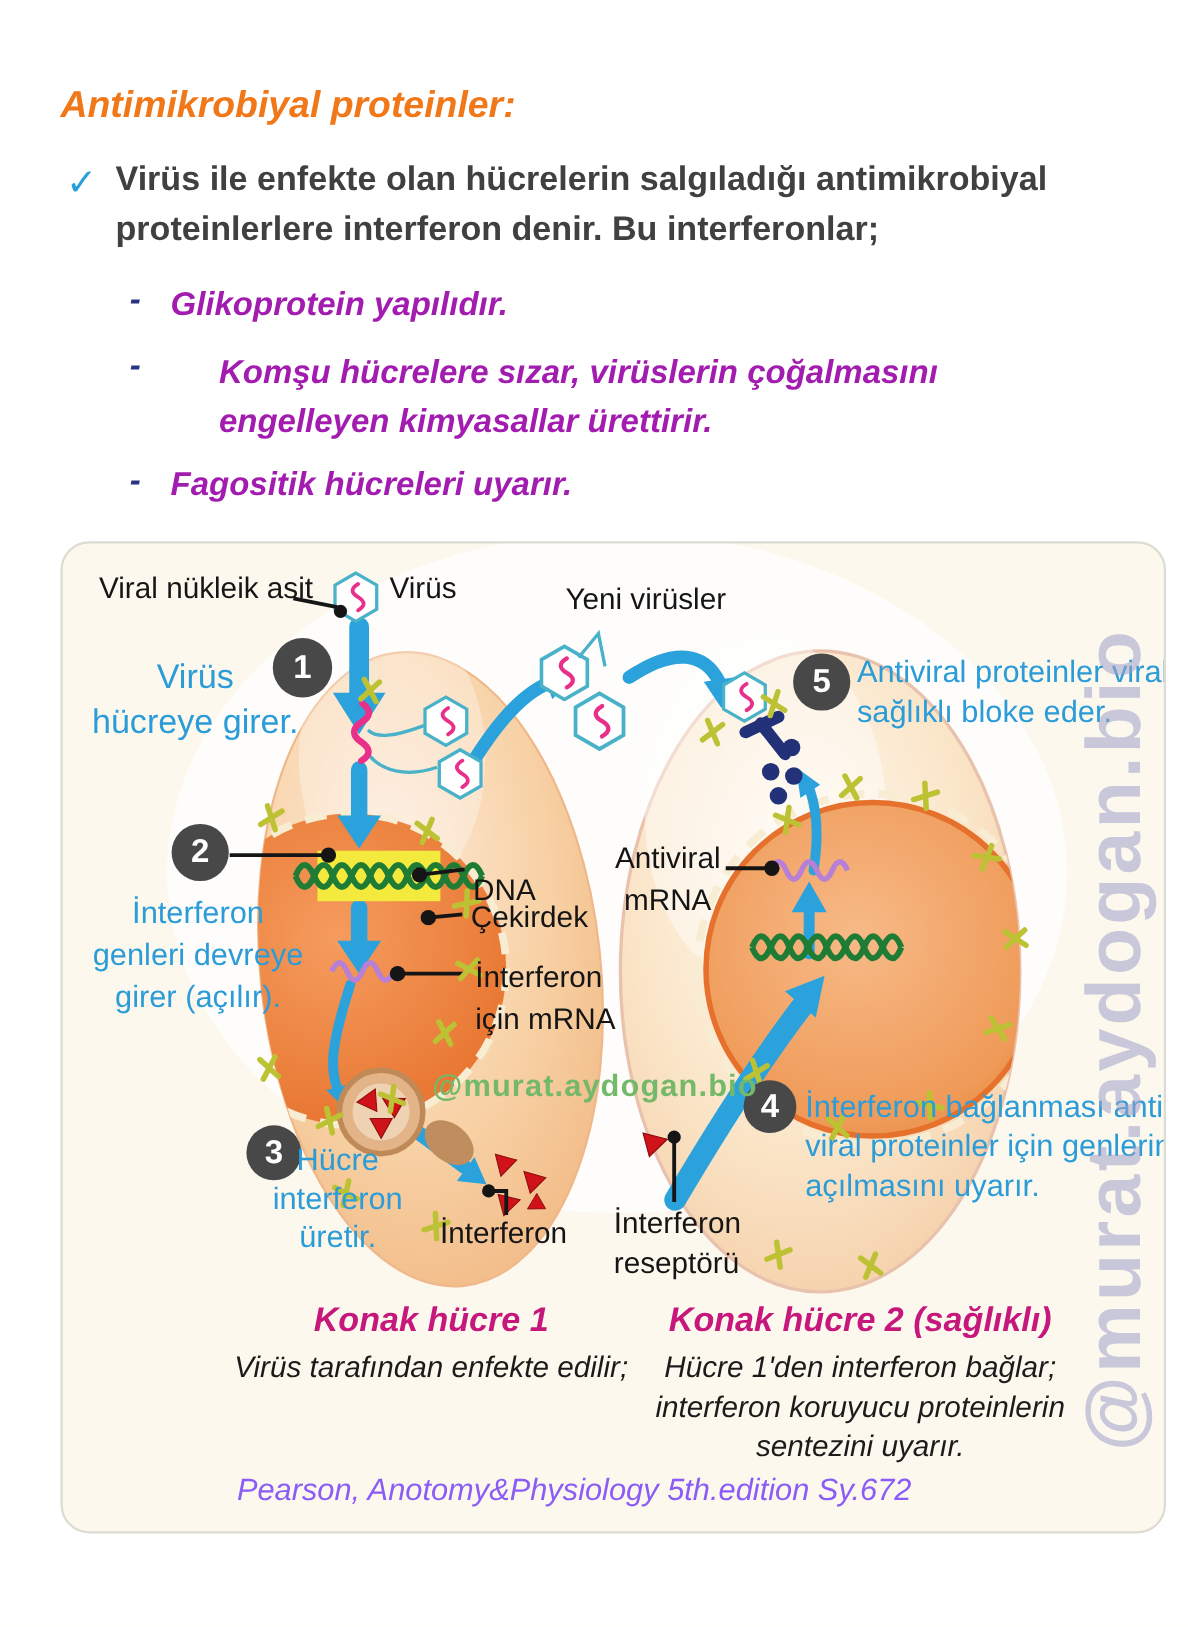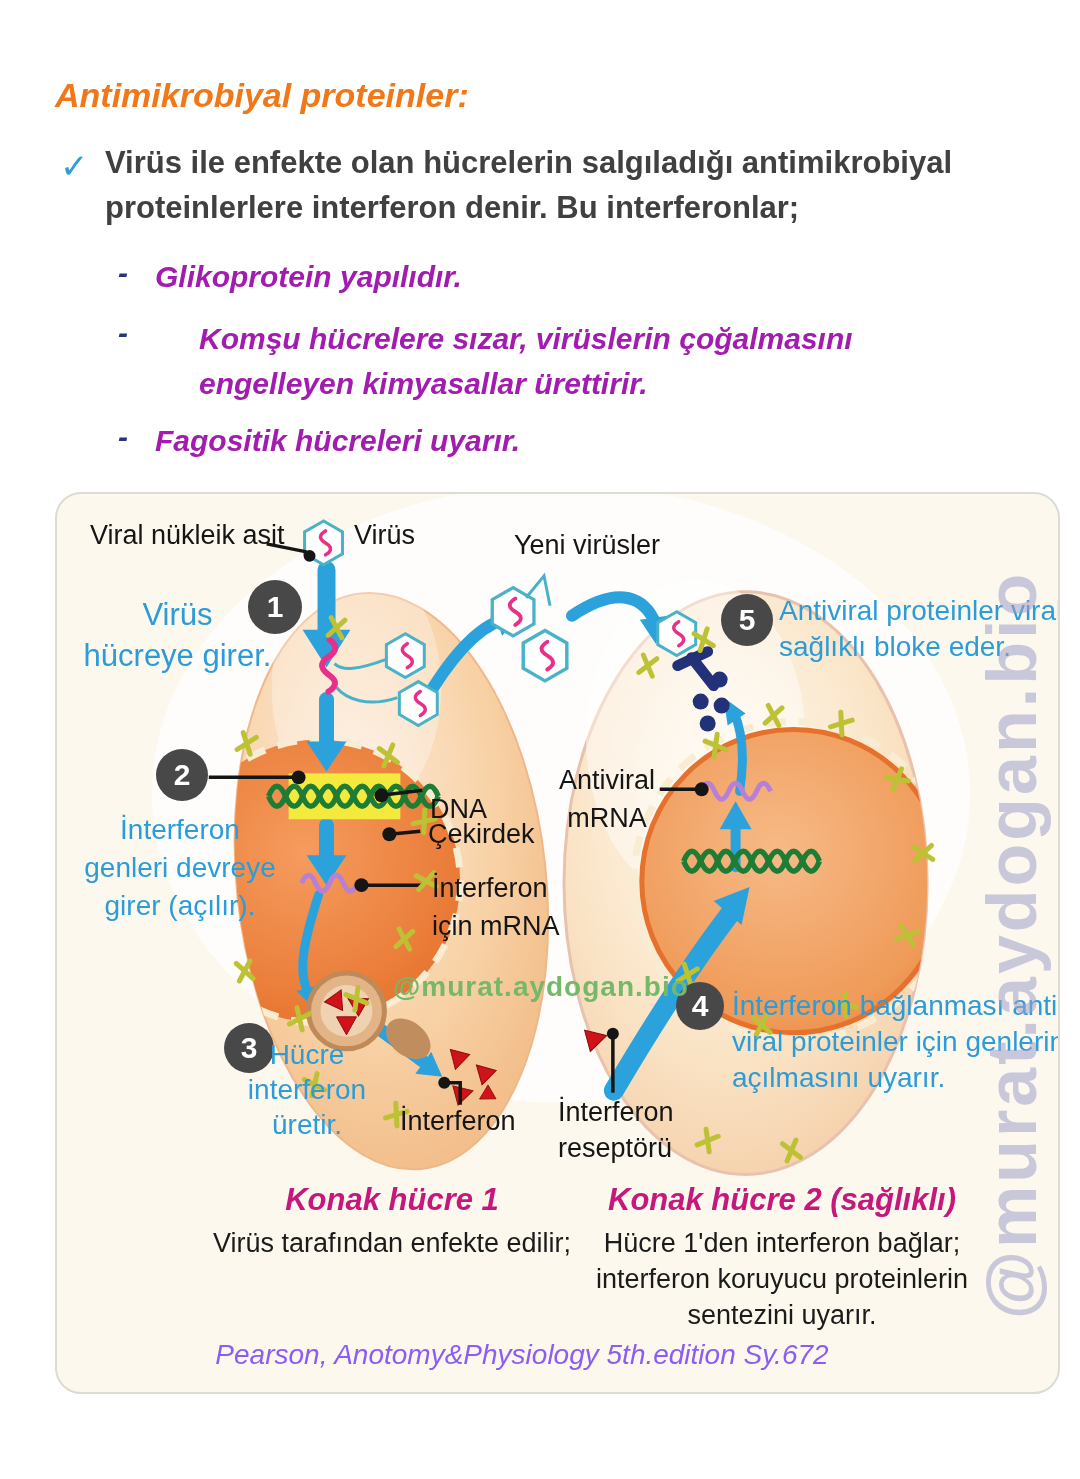--- a/index.html
+++ b/index.html
@@ -18,21 +18,21 @@
         border:2px solid #dcdcd2;border-radius:26px;overflow:hidden;}
   .card svg{position:absolute;left:0;top:0;}
   .lbl{font-size:27px;color:#151515;white-space:nowrap;}
   .blue{font-size:28px;color:#2b9cd8;white-space:nowrap;}
   .center{text-align:center;}
   .badge{background:#484848;color:#fff;font-weight:bold;border-radius:50%;
          display:flex;align-items:center;justify-content:center;font-size:30px;}
   .b54{width:54px;height:54px;} .b52{width:52px;height:52px;}
   .b50{width:50px;height:50px;} .b48{width:48px;height:48px;}
   .hostTitle{font-size:31px;font-weight:bold;font-style:italic;color:#c6187c;white-space:nowrap;}
-  .hostCap{font-size:27px;color:#1b1b1b;line-height:36px;}
+  .hostCap{font-size:27px;color:#1b1b1b;line-height:36px;font-style:italic;}
   .source{font-size:28px;font-style:italic;color:#8b5cf6;white-space:nowrap;}
   .wmGreen{font-size:28px;font-weight:bold;color:#74b86a;letter-spacing:1px;white-space:nowrap;}
   .wmSide{left:1012px;top:945px;transform:translate(-50%,-50%) rotate(-90deg);
           font-size:70px;font-weight:bold;letter-spacing:3px;color:rgba(158,158,202,0.55);
           white-space:nowrap;}
   
   .hex polygon{fill:#ffffff;stroke:#4ab2c8;stroke-width:3;}
   .hex .sq{fill:none;stroke:#e8308a;stroke-width:3.5;stroke-linecap:round;}
   .arrow{stroke:#2ba2dc;fill:none;stroke-linecap:round;}
   .ah{fill:#2ba2dc;stroke:none;}

